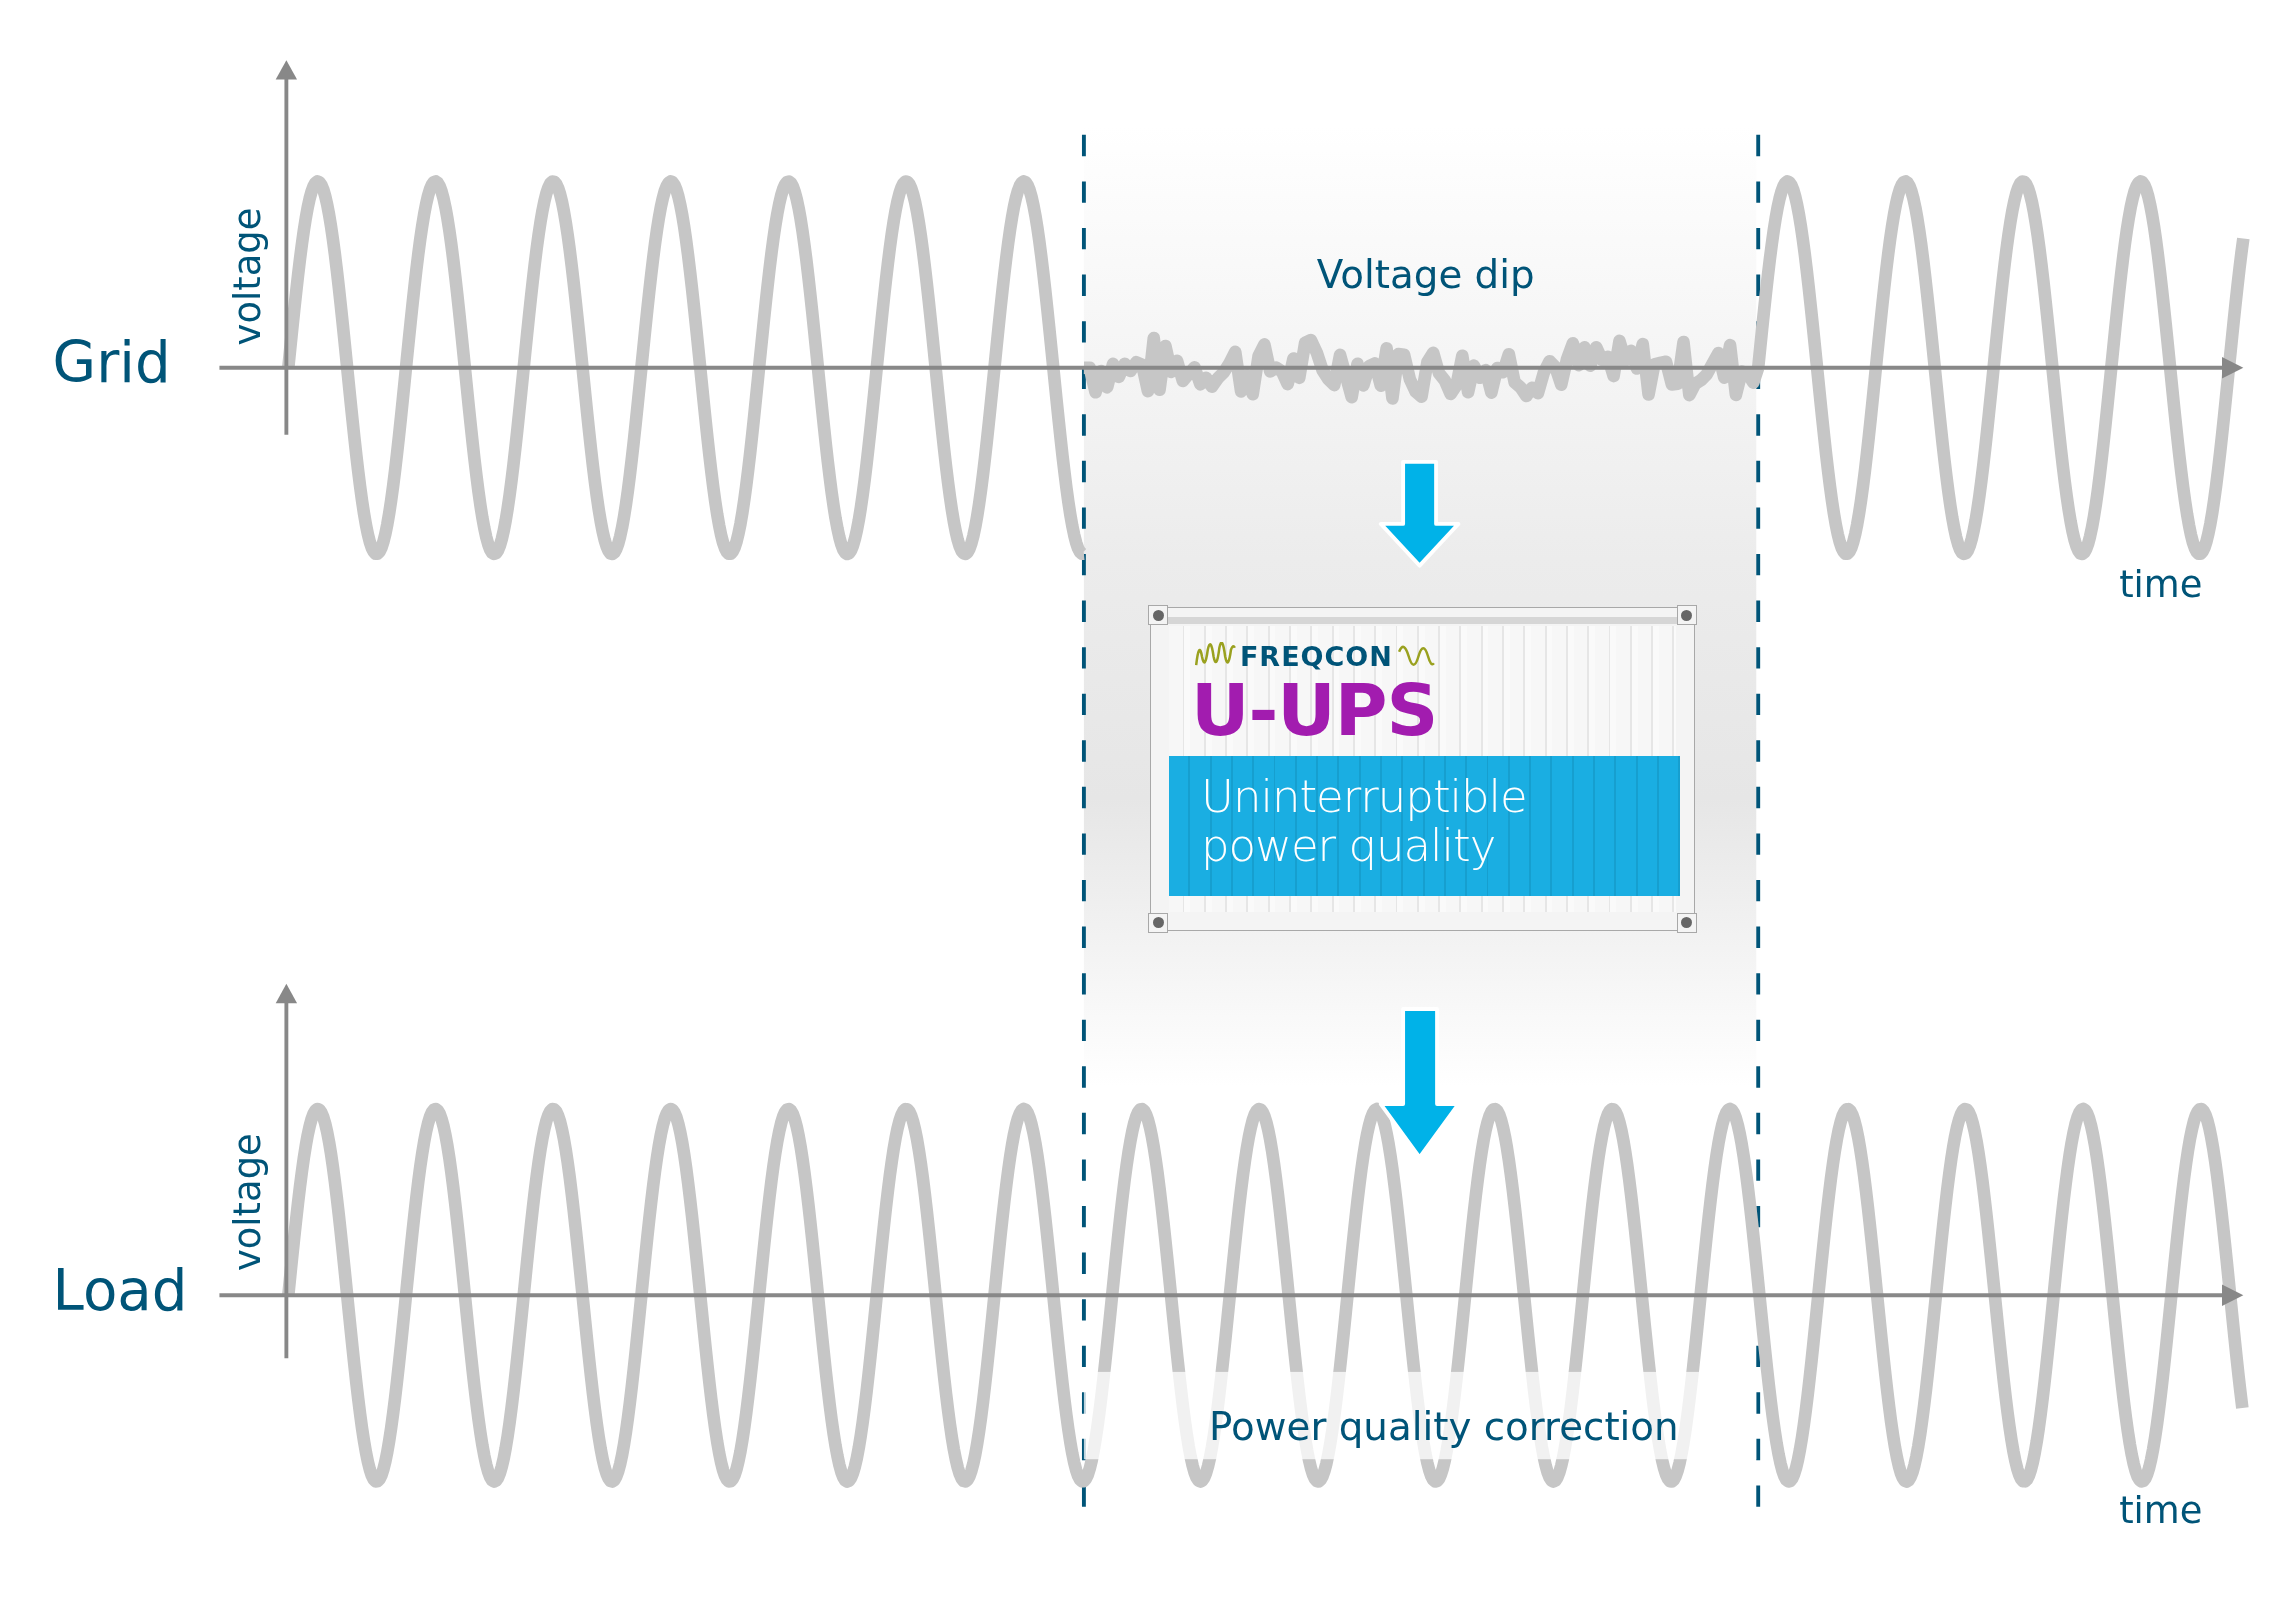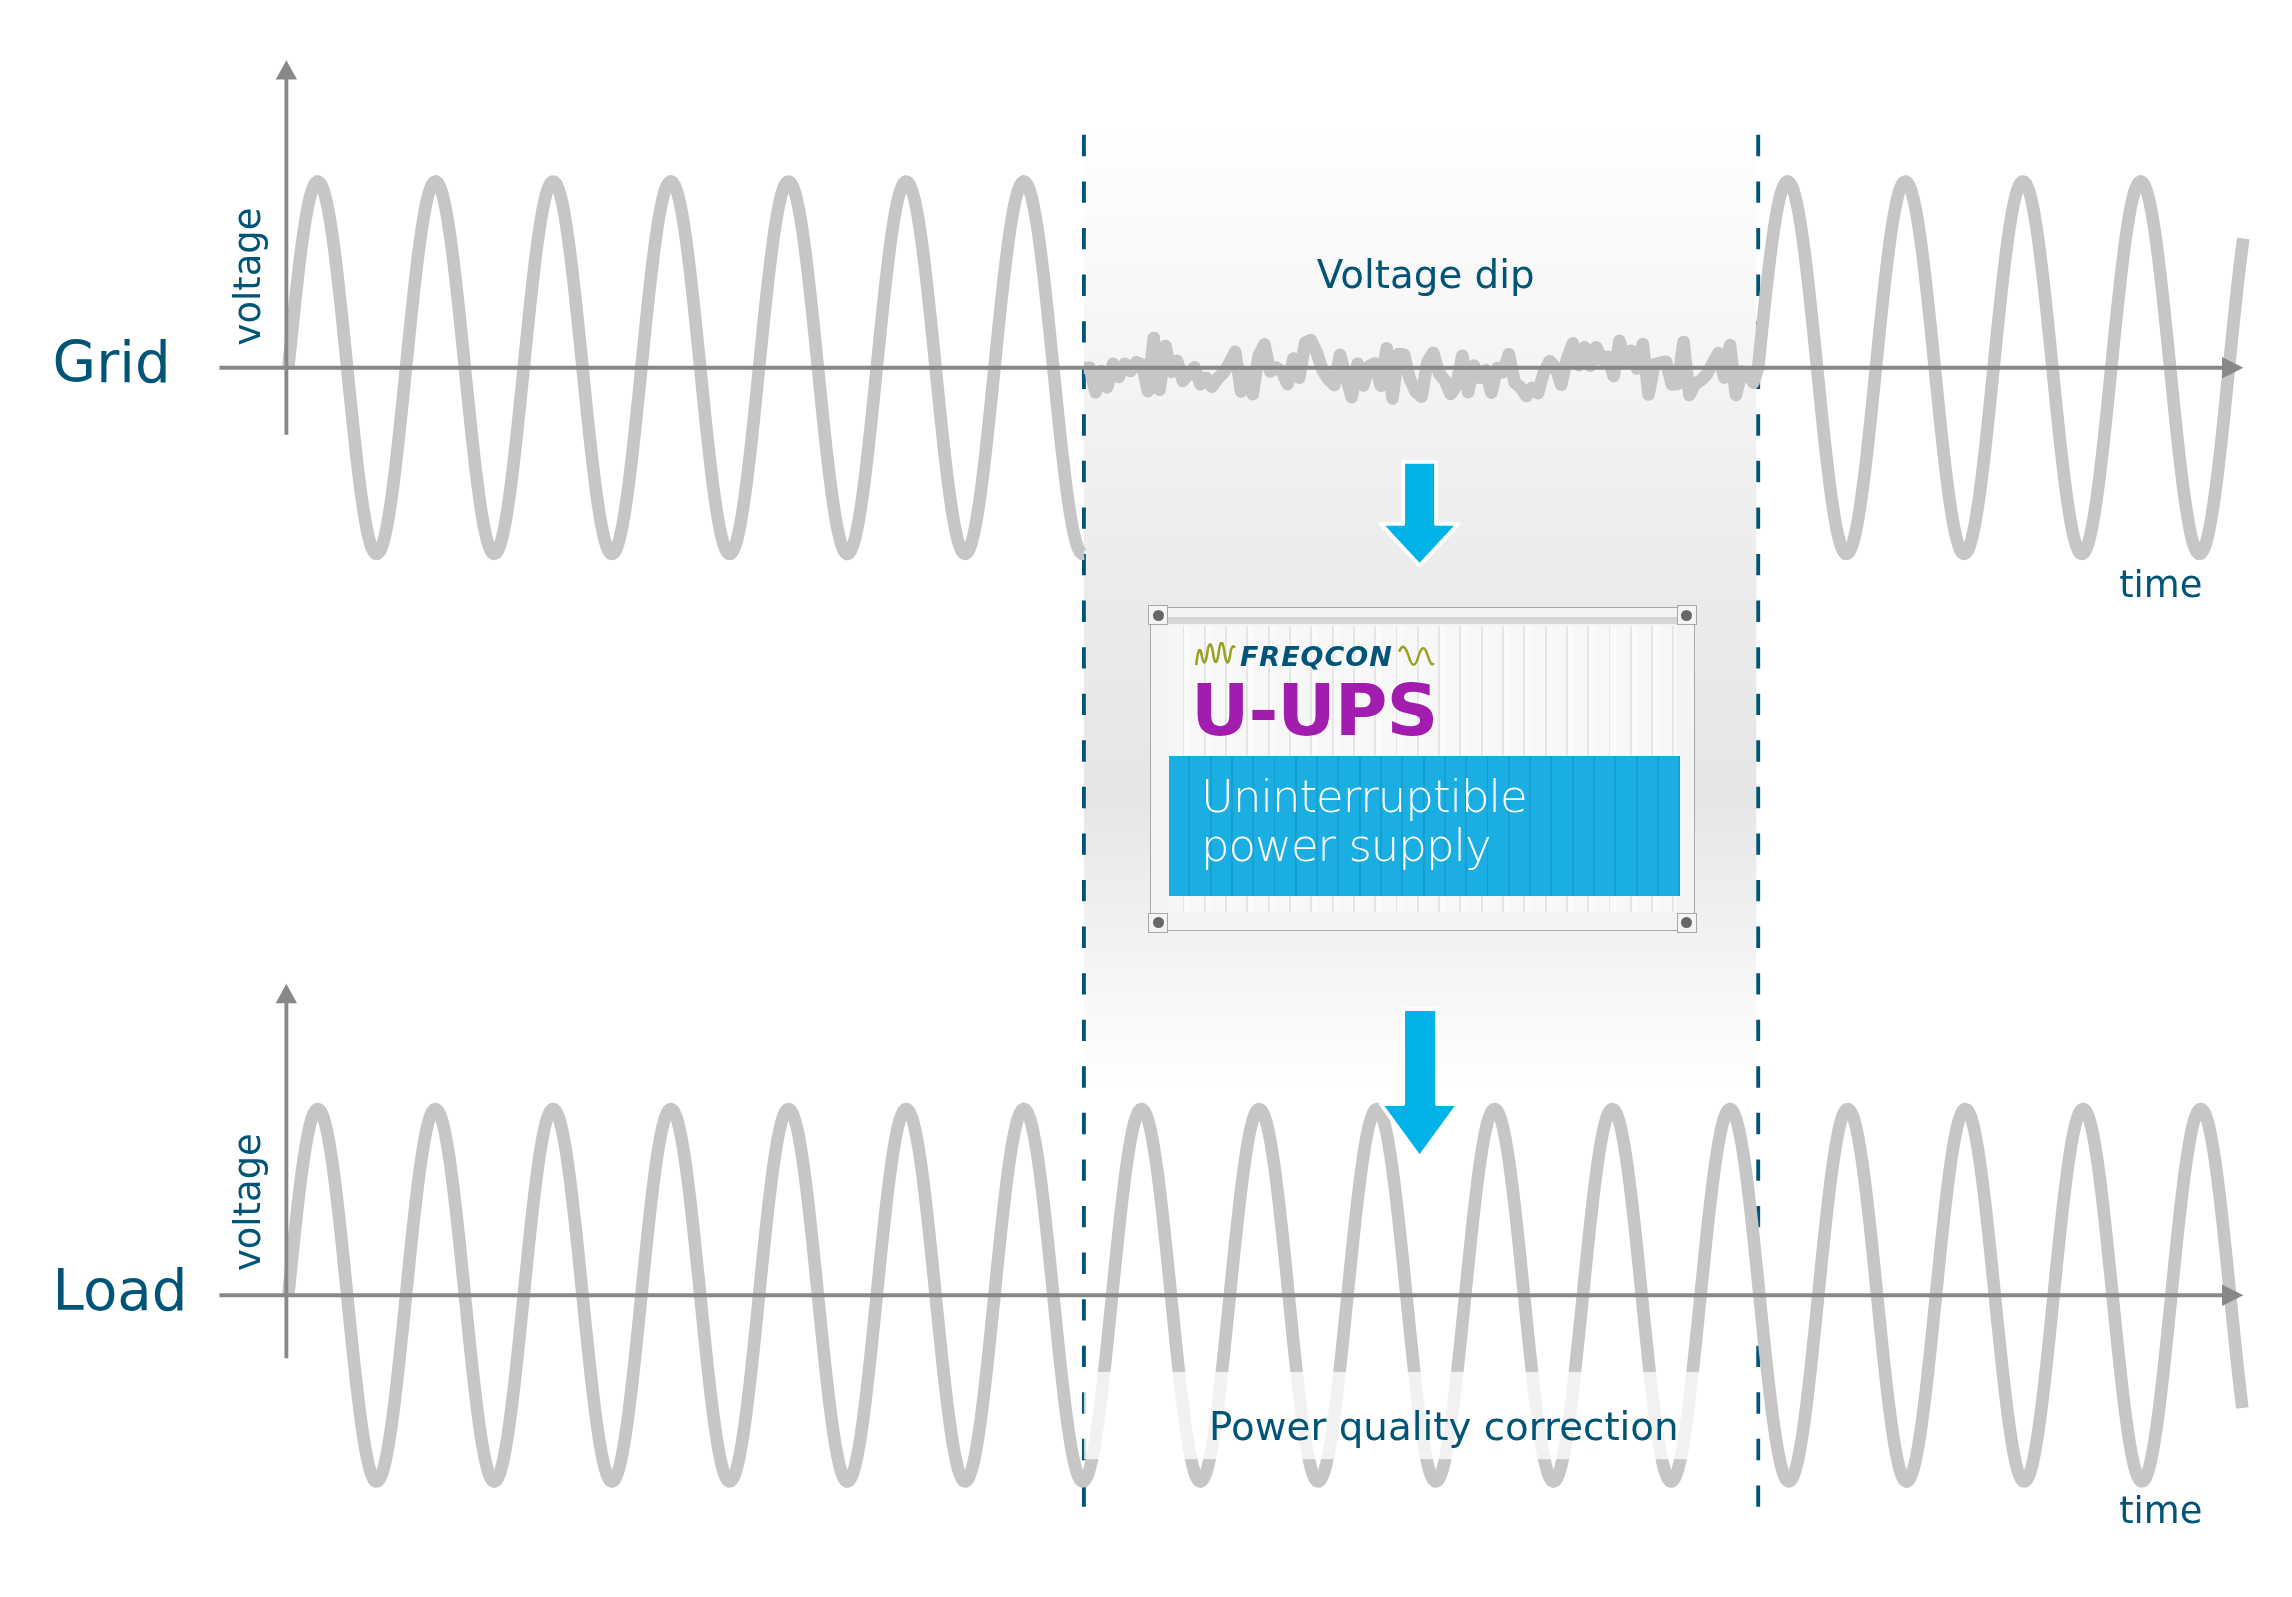--- a/index.html
+++ b/index.html
@@ -10,21 +10,21 @@
   .axis-label { font-size:38px; }
   .anno { font-size:40px; }
   .ups-card { position:absolute; left:1150px; top:607px; width:545px; height:324px; }
   .ups-frame { position:absolute; inset:0; background:#f4f4f4; border:1.9px solid #a8a8a8; box-sizing:border-box; }
   .ups-ribs { position:absolute; left:19.4px; right:19.4px; top:19.4px; bottom:19.4px;
     background: repeating-linear-gradient(90deg, #f7f7f7 0px, #f7f7f7 13.6px, #e6e6e6 13.6px, #e6e6e6 15.5px, #fafafa 15.5px, #fafafa 21.3px); }
   .ups-topbar { position:absolute; left:17.5px; right:17.5px; top:9.7px; height:7.8px; background:#d6d6d6; }
   .ups-bolt { position:absolute; width:11.6px; height:11.6px; border-radius:50%; background:#666; }
   .ups-corner { position:absolute; width:17.5px; height:17.5px; border:1px solid #a8a8a8; background:#f4f4f4; }
   .ups-logo { position:absolute; left:45px; top:33px; display:flex; align-items:center; height:33px; }
-  .ups-logo-text { color:#005478; font-weight:bold; font-size:27px; letter-spacing:1px; font-family:"DejaVu Sans", sans-serif; margin:0 3.9px;font-style:italic; }
+  .ups-logo-text { color:#005478; font-weight:bold; font-size:27px; letter-spacing:1px; font-family:"DejaVu Sans", sans-serif; margin:0 3.9px; }
   .ups-title { position:absolute; left:41px; top:64px; color:#a21caf; font-weight:bold; font-size:72px; line-height:78px; font-family:"DejaVu Sans", sans-serif; letter-spacing:-1px; }
   .ups-blue { position:absolute; left:19.4px; right:15.5px; top:149px; height:140px;
     background: repeating-linear-gradient(90deg, #1aaee2 0px, #1aaee2 19.4px, #169fcf 19.4px, #169fcf 21.3px); }
   .ups-sub { position:absolute; left:43px; top:165px; color:#ffffff; font-size:45px; line-height:49px; font-family:"DejaVu Sans", sans-serif; font-weight:300; letter-spacing:-1px;margin-left:8px; }
 </style>
 </head>
 <body>
 
 <svg id="stage" width="2292" height="1597" viewBox="0 0 2362 1646">
   <defs>
@@ -96,16 +96,16 @@
     </svg>
     <span class="ups-logo-text">FREQCON</span>
     <svg width="39" height="29" viewBox="0 0 40 30">
       <path d="M2 10 Q7 -2 12 15 Q17 32 22 15 Q27 -2 32 15 Q35 26 38 22" fill="none" stroke="#9aa11f" stroke-width="2.6"></path>
     </svg>
   </div>
   <div class="ups-title">U-UPS</div>
   <div class="ups-blue"></div>
   <div class="ups-sub">
     <div>Uninterruptible</div>
-    <div>power supply</div>
+    <div>power quality</div>
   </div>
 </div>
 
 
 </body></html>

